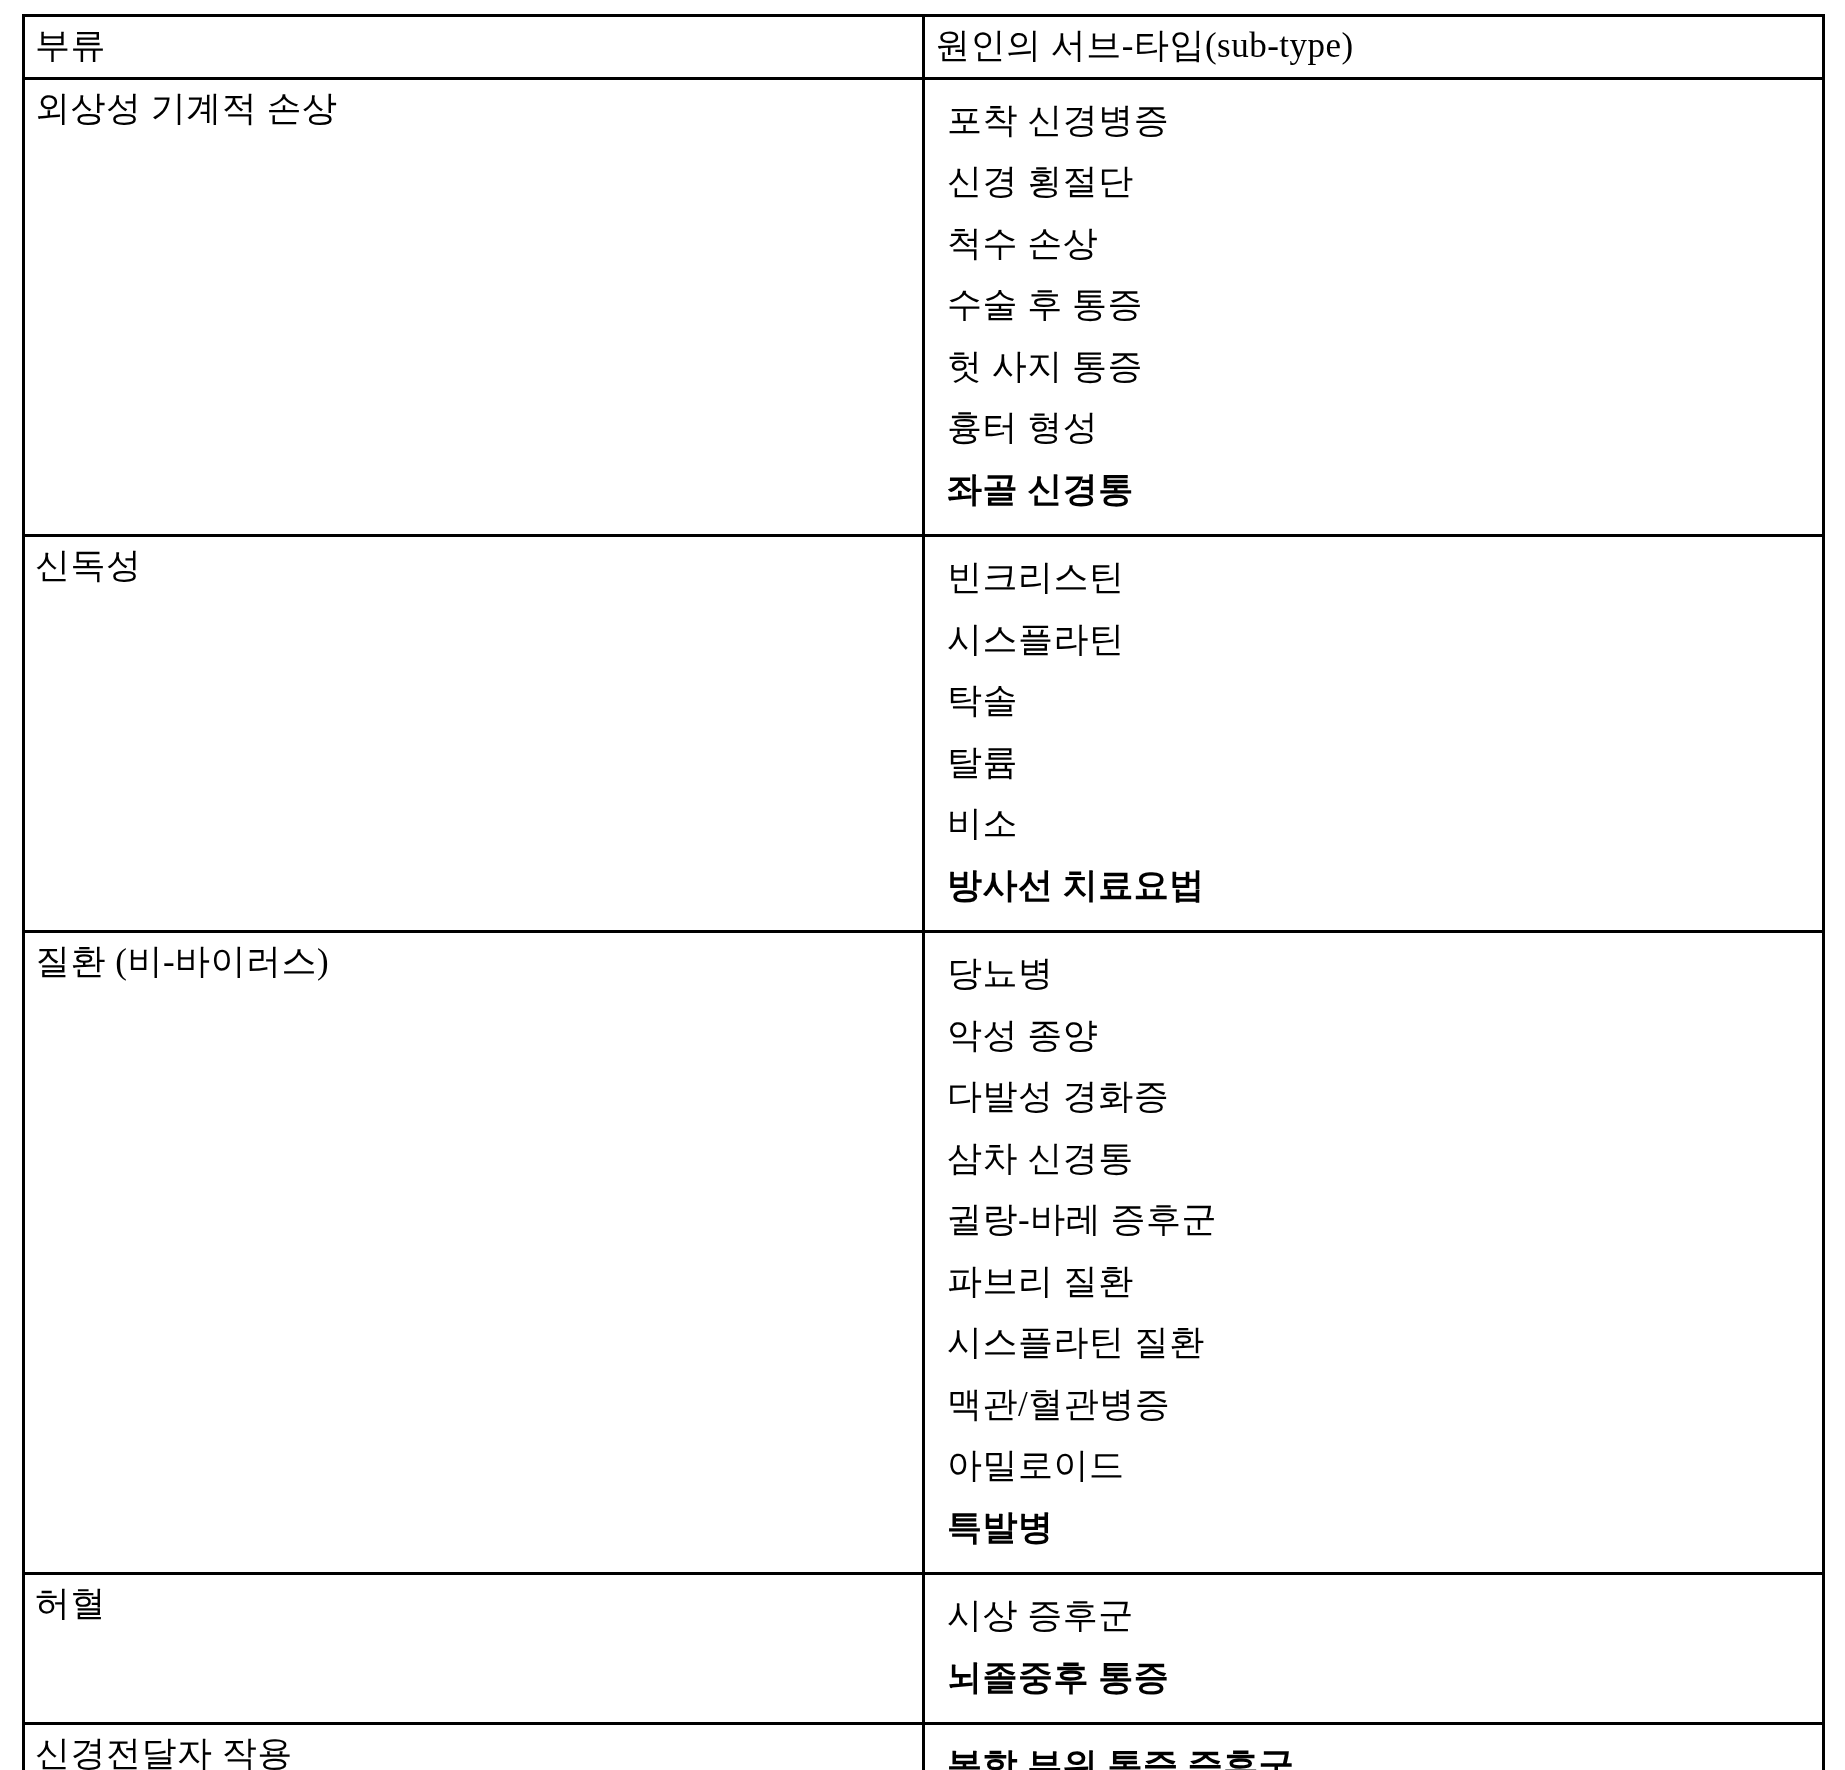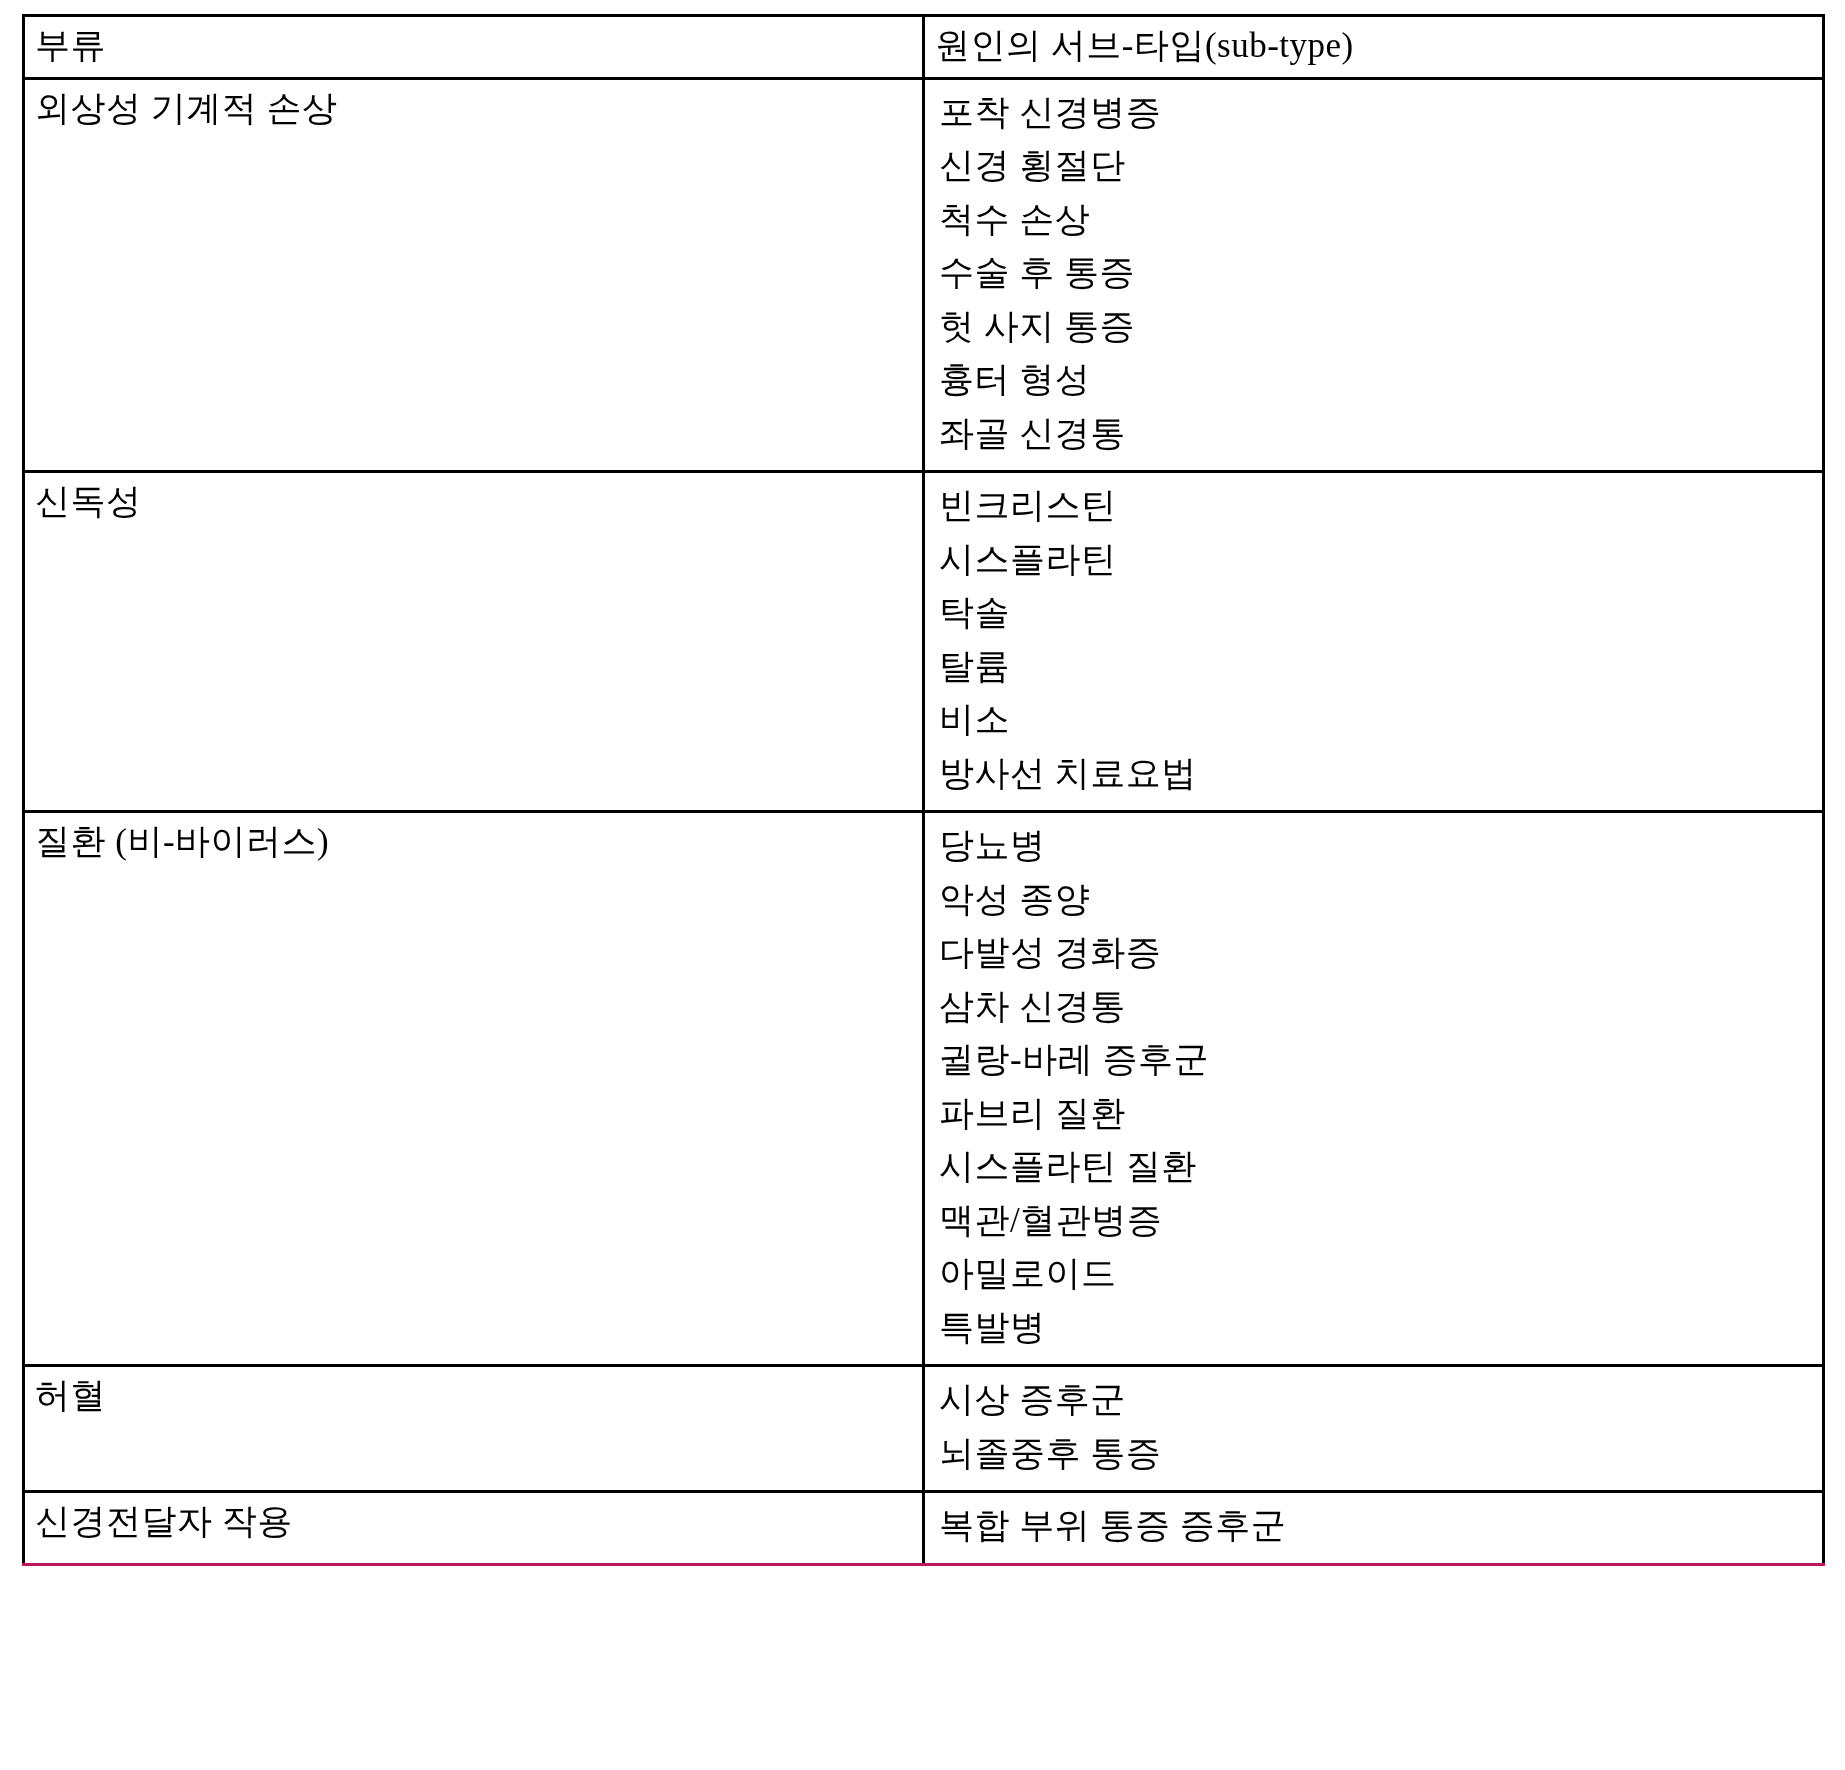--- a/index.html
+++ b/index.html
@@ -38,26 +38,27 @@
   }
   td.cat {
     white-space: pre-wrap;
   }
   .sub-list {
     margin: 0;
     padding: 0;
     list-style: none;
   }
   .sub-list li {
-    margin: 4px;
+    margin: 12px;
     padding: 0 0 4px 0;
     white-space: pre-wrap;
   }
   .sub-list li:last-child {
     padding-bottom: 0;
+    font-weight: bold;
   }
   tr.header-row td {
     padding-bottom: 8px;
   }
   tr.last-row td {
     border-bottom: 3px solid #be185d;
   }
 </style>
 </head>
 <body>

